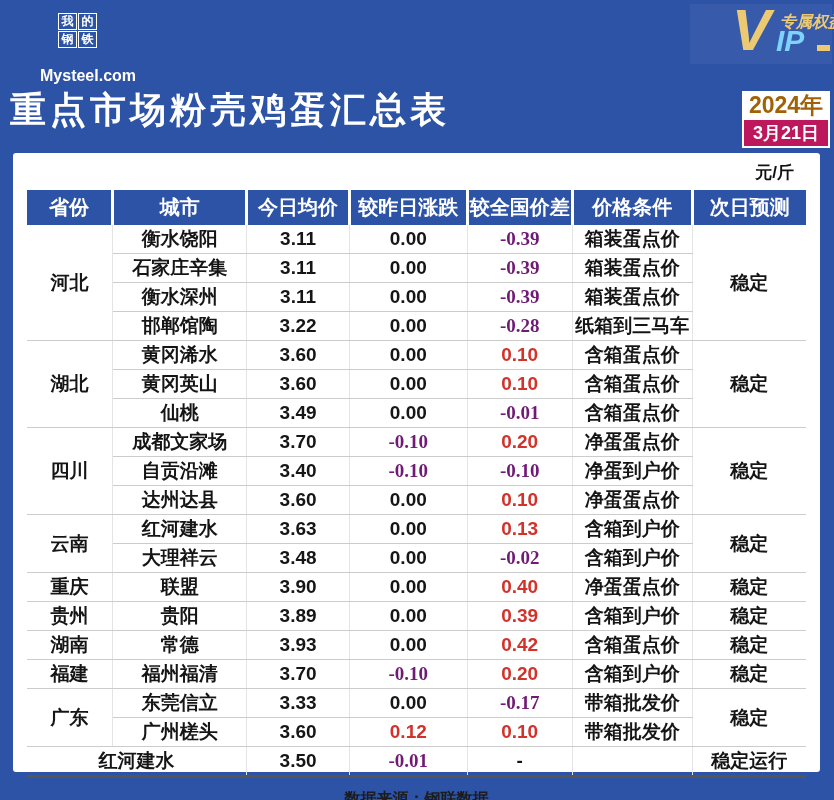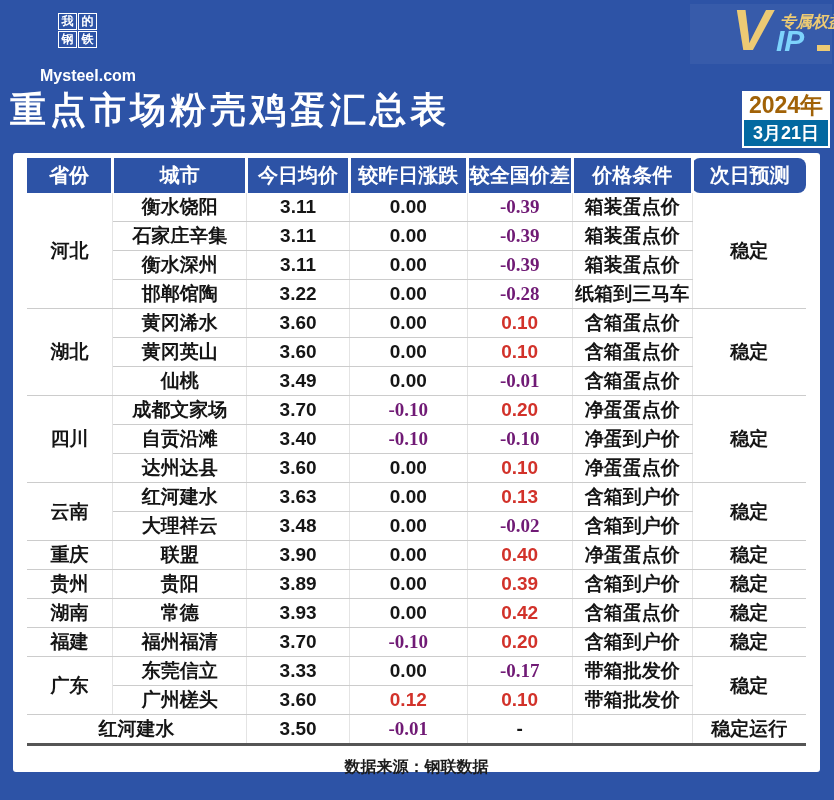--- a/index.html
+++ b/index.html
@@ -16,28 +16,28 @@
   
   .vip{position:absolute;right:2px;top:4px;width:142px;height:60px;background:rgba(255,255,255,0.05);}
   .vip-v{position:absolute;left:42px;top:-6px;font-size:58px;font-weight:900;font-style:italic;color:#ecca74;line-height:1.1;}
   .vip-tagline{position:absolute;left:90px;top:8px;font-size:16px;font-weight:900;font-style:italic;color:#ecca74;white-space:nowrap;}
   .vip-ip{position:absolute;left:86px;top:20px;font-size:30px;font-weight:900;font-style:italic;color:#7dd3fc;}
   .vip-bar{position:absolute;left:127px;top:41px;width:13px;height:6px;background:#ecca74;}
   
   .title{position:absolute;left:10px;top:86px;font-size:36px;font-weight:900;color:#fff;letter-spacing:4px;white-space:nowrap;}
   .datebox{position:absolute;right:4px;top:91px;width:84px;border:2px solid #fff;}
   .date-year{background:#fff;color:#a16207;font-size:23px;font-weight:700;text-align:center;height:25px;line-height:25px;}
-  .date-day{background:#0369a1;color:#fff;font-size:18px;font-weight:700;text-align:center;height:26px;line-height:26px;border-top:2px solid #fff;}
+  .date-day{background:#be185d;color:#fff;font-size:18px;font-weight:700;text-align:center;height:26px;line-height:26px;border-top:2px solid #fff;}
   
   .panel{position:absolute;left:13px;top:153px;width:807px;height:619px;background:#fff;border-radius:3px;box-sizing:border-box;padding:5px 14px 0 14px;}
   .unit{font-size:17px;font-weight:700;color:#111;text-align:right;padding:3px 12px 6px 0;}
   
   table{width:100%;border-collapse:collapse;table-layout:fixed;}
   th{background:#2d53a6;color:#fff;font-size:20px;font-weight:700;height:33px;border-right:3px solid #fff;white-space:nowrap;overflow:hidden;}
-  th:last-child{border-right:none;border-radius:8px;}
+  th:last-child{border-right:none;}
   td{font-size:19px;font-weight:700;color:#151515;text-align:center;height:26px;line-height:26px;
      border-bottom:1px solid #cccccc;border-right:1px solid #e4e4e4;white-space:nowrap;overflow:hidden;}
   td.forecast{border-right:none;}
   td.pos{color:#d2322a;}
   td.neg{color:#701a75;font-family:Liberation Serif, serif;}
   tr.summary td{border-bottom:3px solid #555555;}
   .footer{font-size:16px;font-weight:700;color:#1c1c1c;text-align:center;margin-top:11px;}
 </style>
 </head>
 <body>
@@ -60,20 +60,21 @@
 </div>
 
 <div class="title">重点市场粉壳鸡蛋汇总表</div>
 
 <div class="datebox">
   <div class="date-year">2024年</div>
   <div class="date-day">3月21日</div>
 </div>
 
 <div class="panel">
+  <div class="unit">元/斤</div>
 
   <table>
     <colgroup>
       <col style="width:11.0%">
         <col style="width:17.2%">
         <col style="width:13.2%">
       <col style="width:15.1%">
         <col style="width:13.5%">
         <col style="width:15.4%">
       <col style="width:14.6%">

